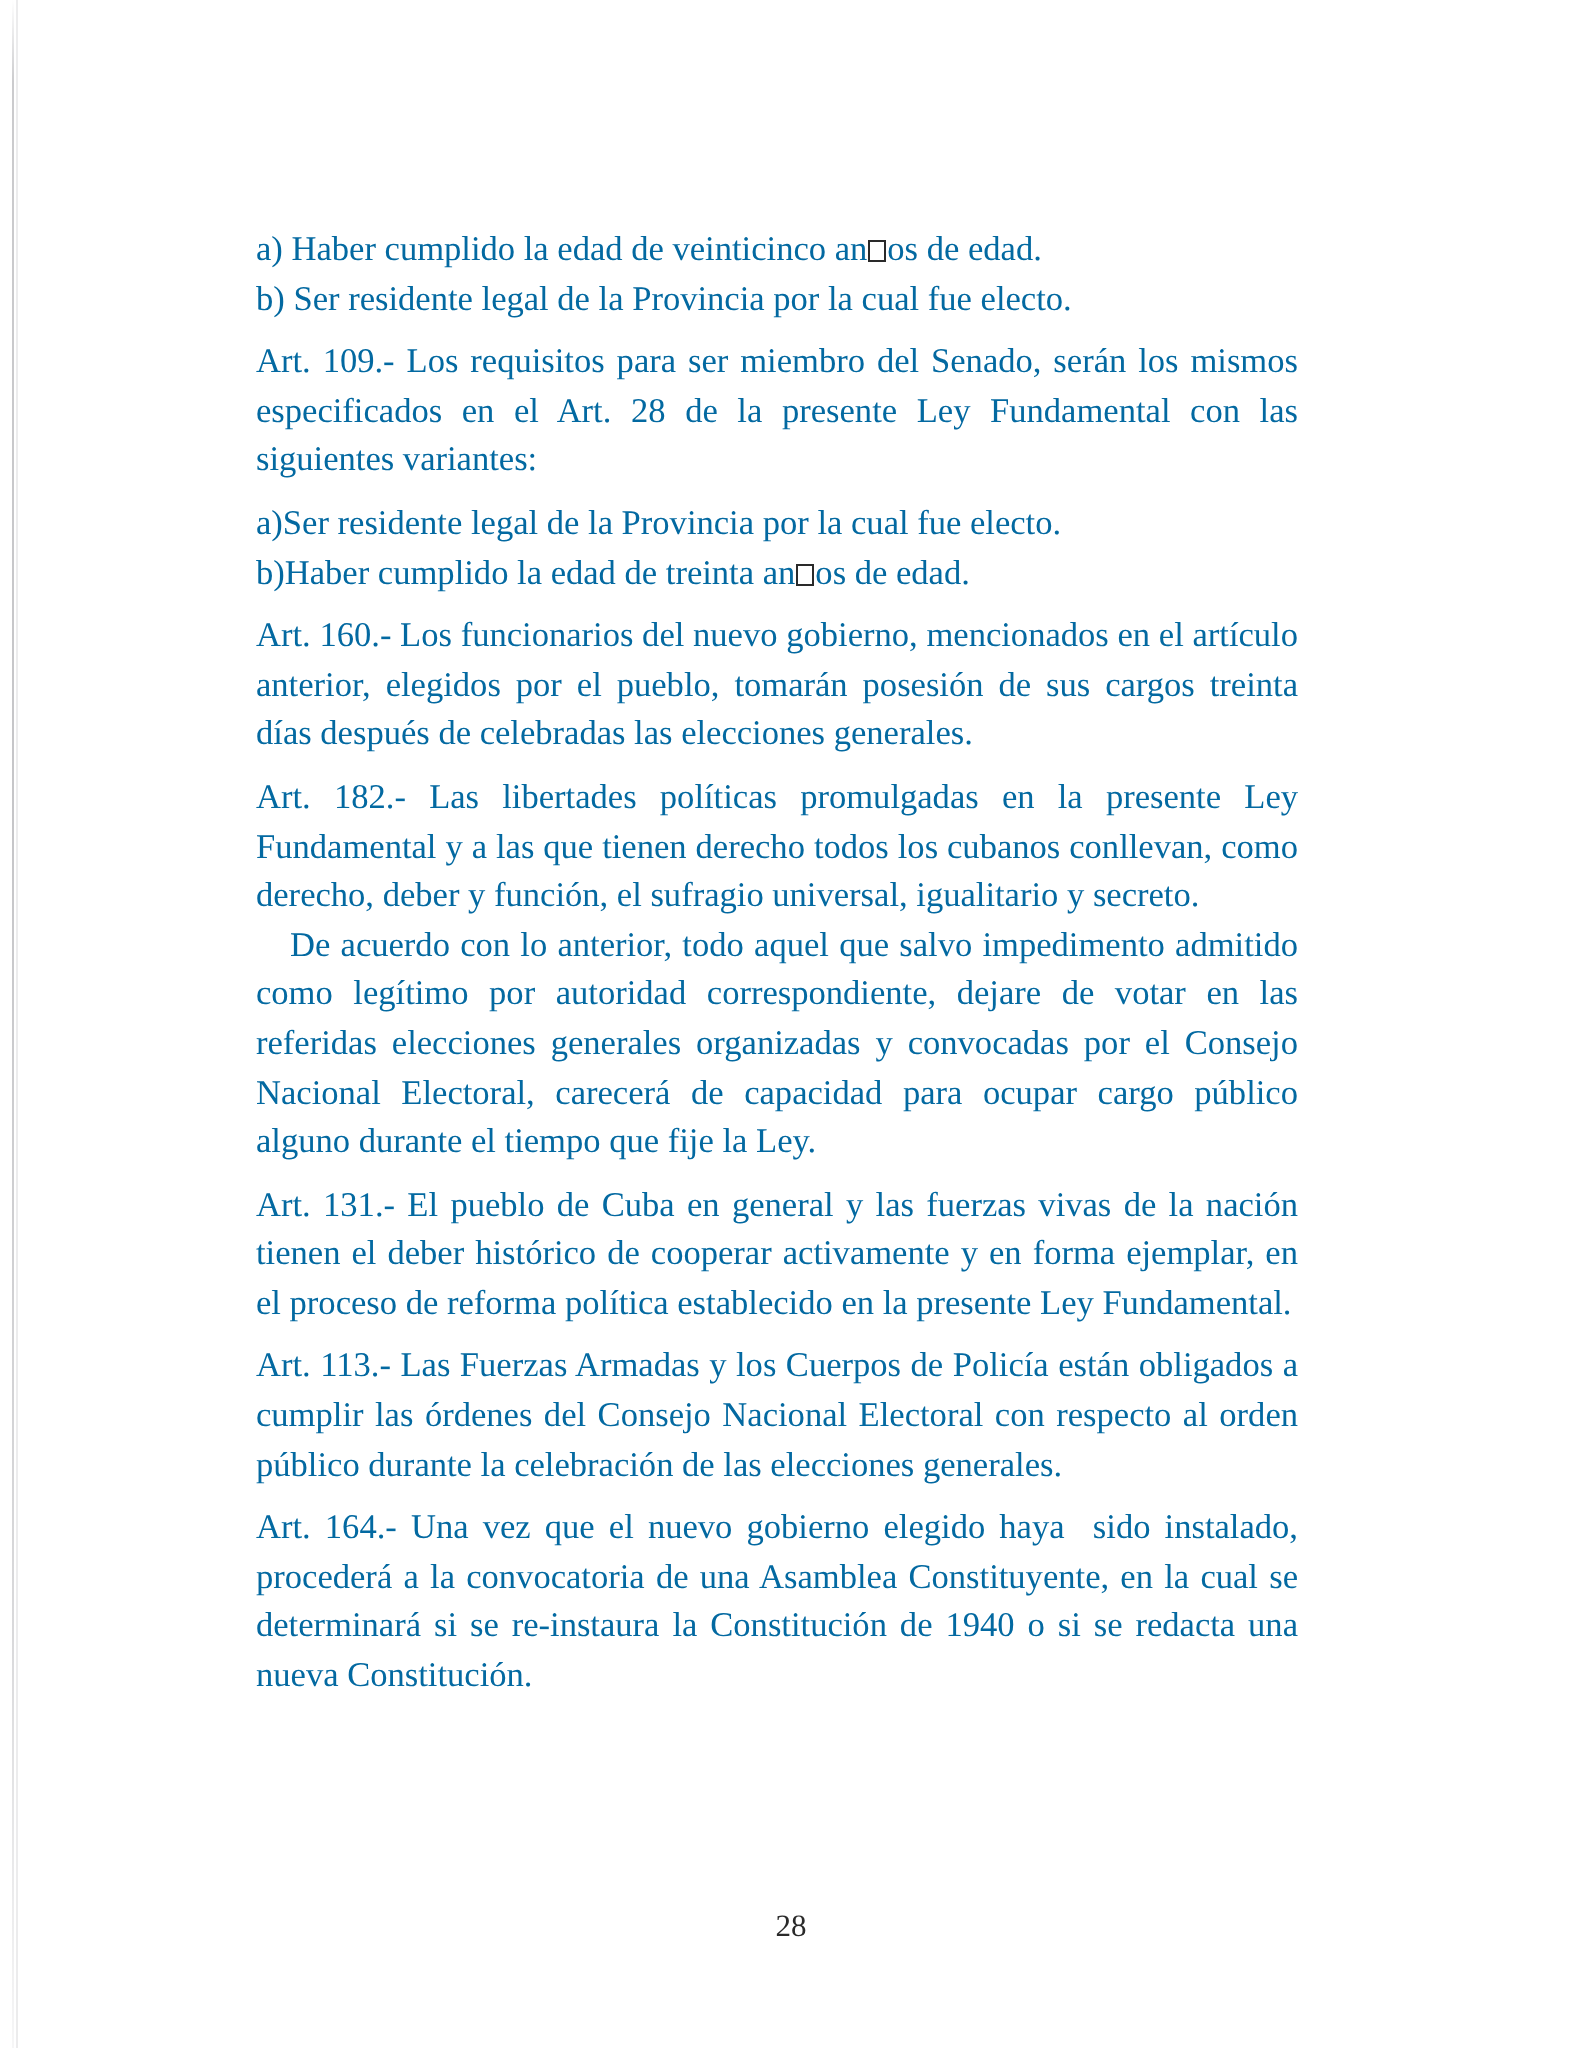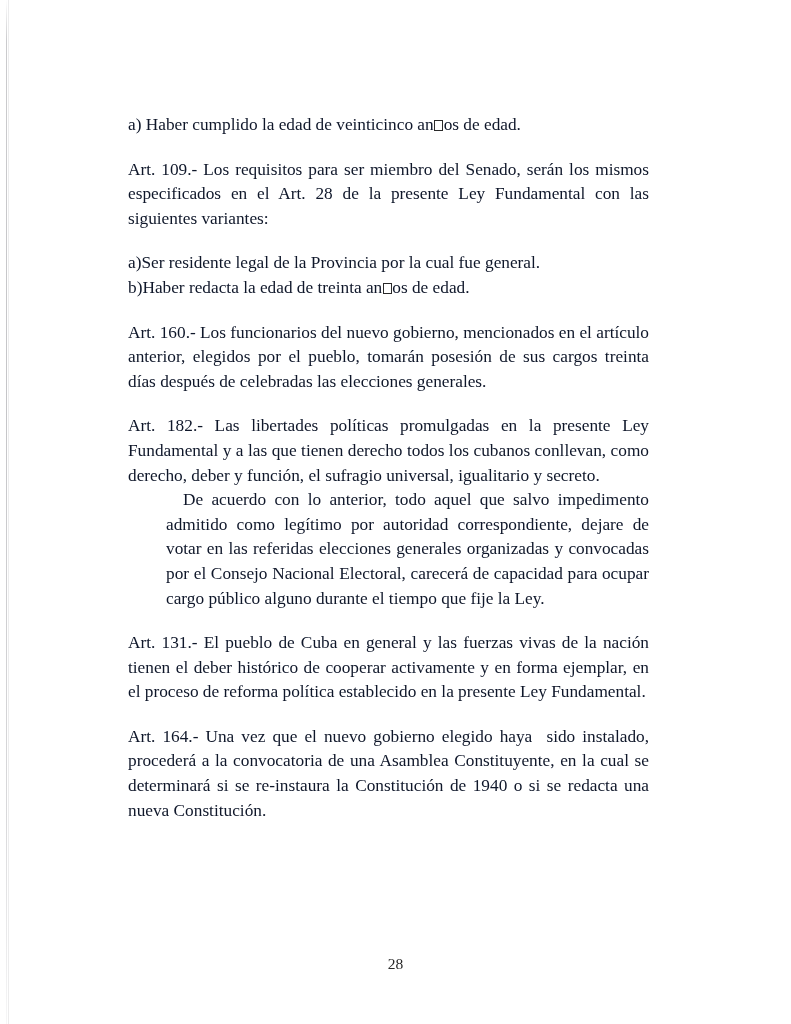--- a/index.html
+++ b/index.html
@@ -44,35 +44,34 @@
     position: absolute;
     left: 128px;
     top: 113px;
     width: 521px;
   }
 
   .para {
     margin: 0;
     font-size: 17.3px;
     line-height: 24.6px;
-    color: #0f172a;
+    color: #0369a1;
     text-align: justify;
     text-justify: inter-word;
     -webkit-font-smoothing: antialiased;
     white-space: pre-wrap;
   }
-  .block-gap  { margin-top: 20px; }
+  .block-gap  { margin-top: 7px; }
 
   .para.left {
     text-align: left;
   }
 
   .indent {
     text-indent: 17px;
-    margin-left: 38px;
   }
 
   .tofu {
     display: inline-block;
     width: 9px;
     height: 11px;
     border: 1.2px solid #2a2a2a;
     margin: 0 0.5px;
     vertical-align: -1px;
     box-sizing: border-box;
@@ -94,35 +93,37 @@
 
 <div class="page">
 
   <div class="scan-line"></div>
   <div class="scan-line-2"></div>
 
   <div class="text-column">
 
     <p class="para left"><span>a) Haber cumplido la edad de veinticinco an</span><span class="tofu"></span><span>os de edad.</span></p>
 
+    <p class="para left">b) Ser residente legal de la Provincia por la cual fue electo.</p>
 
     <p class="para block-gap">Art. 109.- Los requisitos para ser miembro del Senado, serán los mismos especificados en el Art. 28 de la presente Ley Fundamental con las siguientes variantes:</p>
 
-    <p class="para left block-gap">a)Ser residente legal de la Provincia por la cual fue general.</p>
+    <p class="para left block-gap">a)Ser residente legal de la Provincia por la cual fue electo.</p>
 
-    <p class="para left"><span>b)Haber redacta la edad de treinta an</span><span class="tofu"></span><span>os de edad.</span></p>
+    <p class="para left"><span>b)Haber cumplido la edad de treinta an</span><span class="tofu"></span><span>os de edad.</span></p>
 
     <p class="para block-gap">Art. 160.- Los funcionarios del nuevo gobierno, mencionados en el artículo anterior, elegidos por el pueblo, tomarán posesión de sus cargos treinta días después de celebradas las elecciones generales.</p>
 
     <p class="para block-gap">Art. 182.- Las libertades políticas promulgadas en la presente Ley Fundamental y a las que tienen derecho todos los cubanos conllevan, como derecho, deber y función, el sufragio universal, igualitario y secreto.</p>
 
     <p class="para indent">De acuerdo con lo anterior, todo aquel que salvo impedimento admitido como legítimo por autoridad correspondiente, dejare de votar en las referidas elecciones generales organizadas y convocadas por el Consejo Nacional Electoral, carecerá de capacidad para ocupar cargo público alguno durante el tiempo que fije la Ley.</p>
 
     <p class="para block-gap">Art. 131.- El pueblo de Cuba en general y las fuerzas vivas de la nación tienen el deber histórico de cooperar activamente y en forma ejemplar, en el proceso de reforma política establecido en la presente Ley Fundamental.</p>
 
+    <p class="para block-gap">Art. 113.- Las Fuerzas Armadas y los Cuerpos de Policía están obligados a cumplir las órdenes del Consejo Nacional Electoral con respecto al orden público durante la celebración de las elecciones generales.</p>
 
     <p class="para block-gap">Art. 164.- Una vez que el nuevo gobierno elegido haya  sido instalado, procederá a la convocatoria de una Asamblea Constituyente, en la cual se determinará si se re-instaura la Constitución de 1940 o si se redacta una nueva Constitución.</p>
 
   </div>
 
   <div class="page-number">28</div>
 
 </div>
 
 </body></html>

